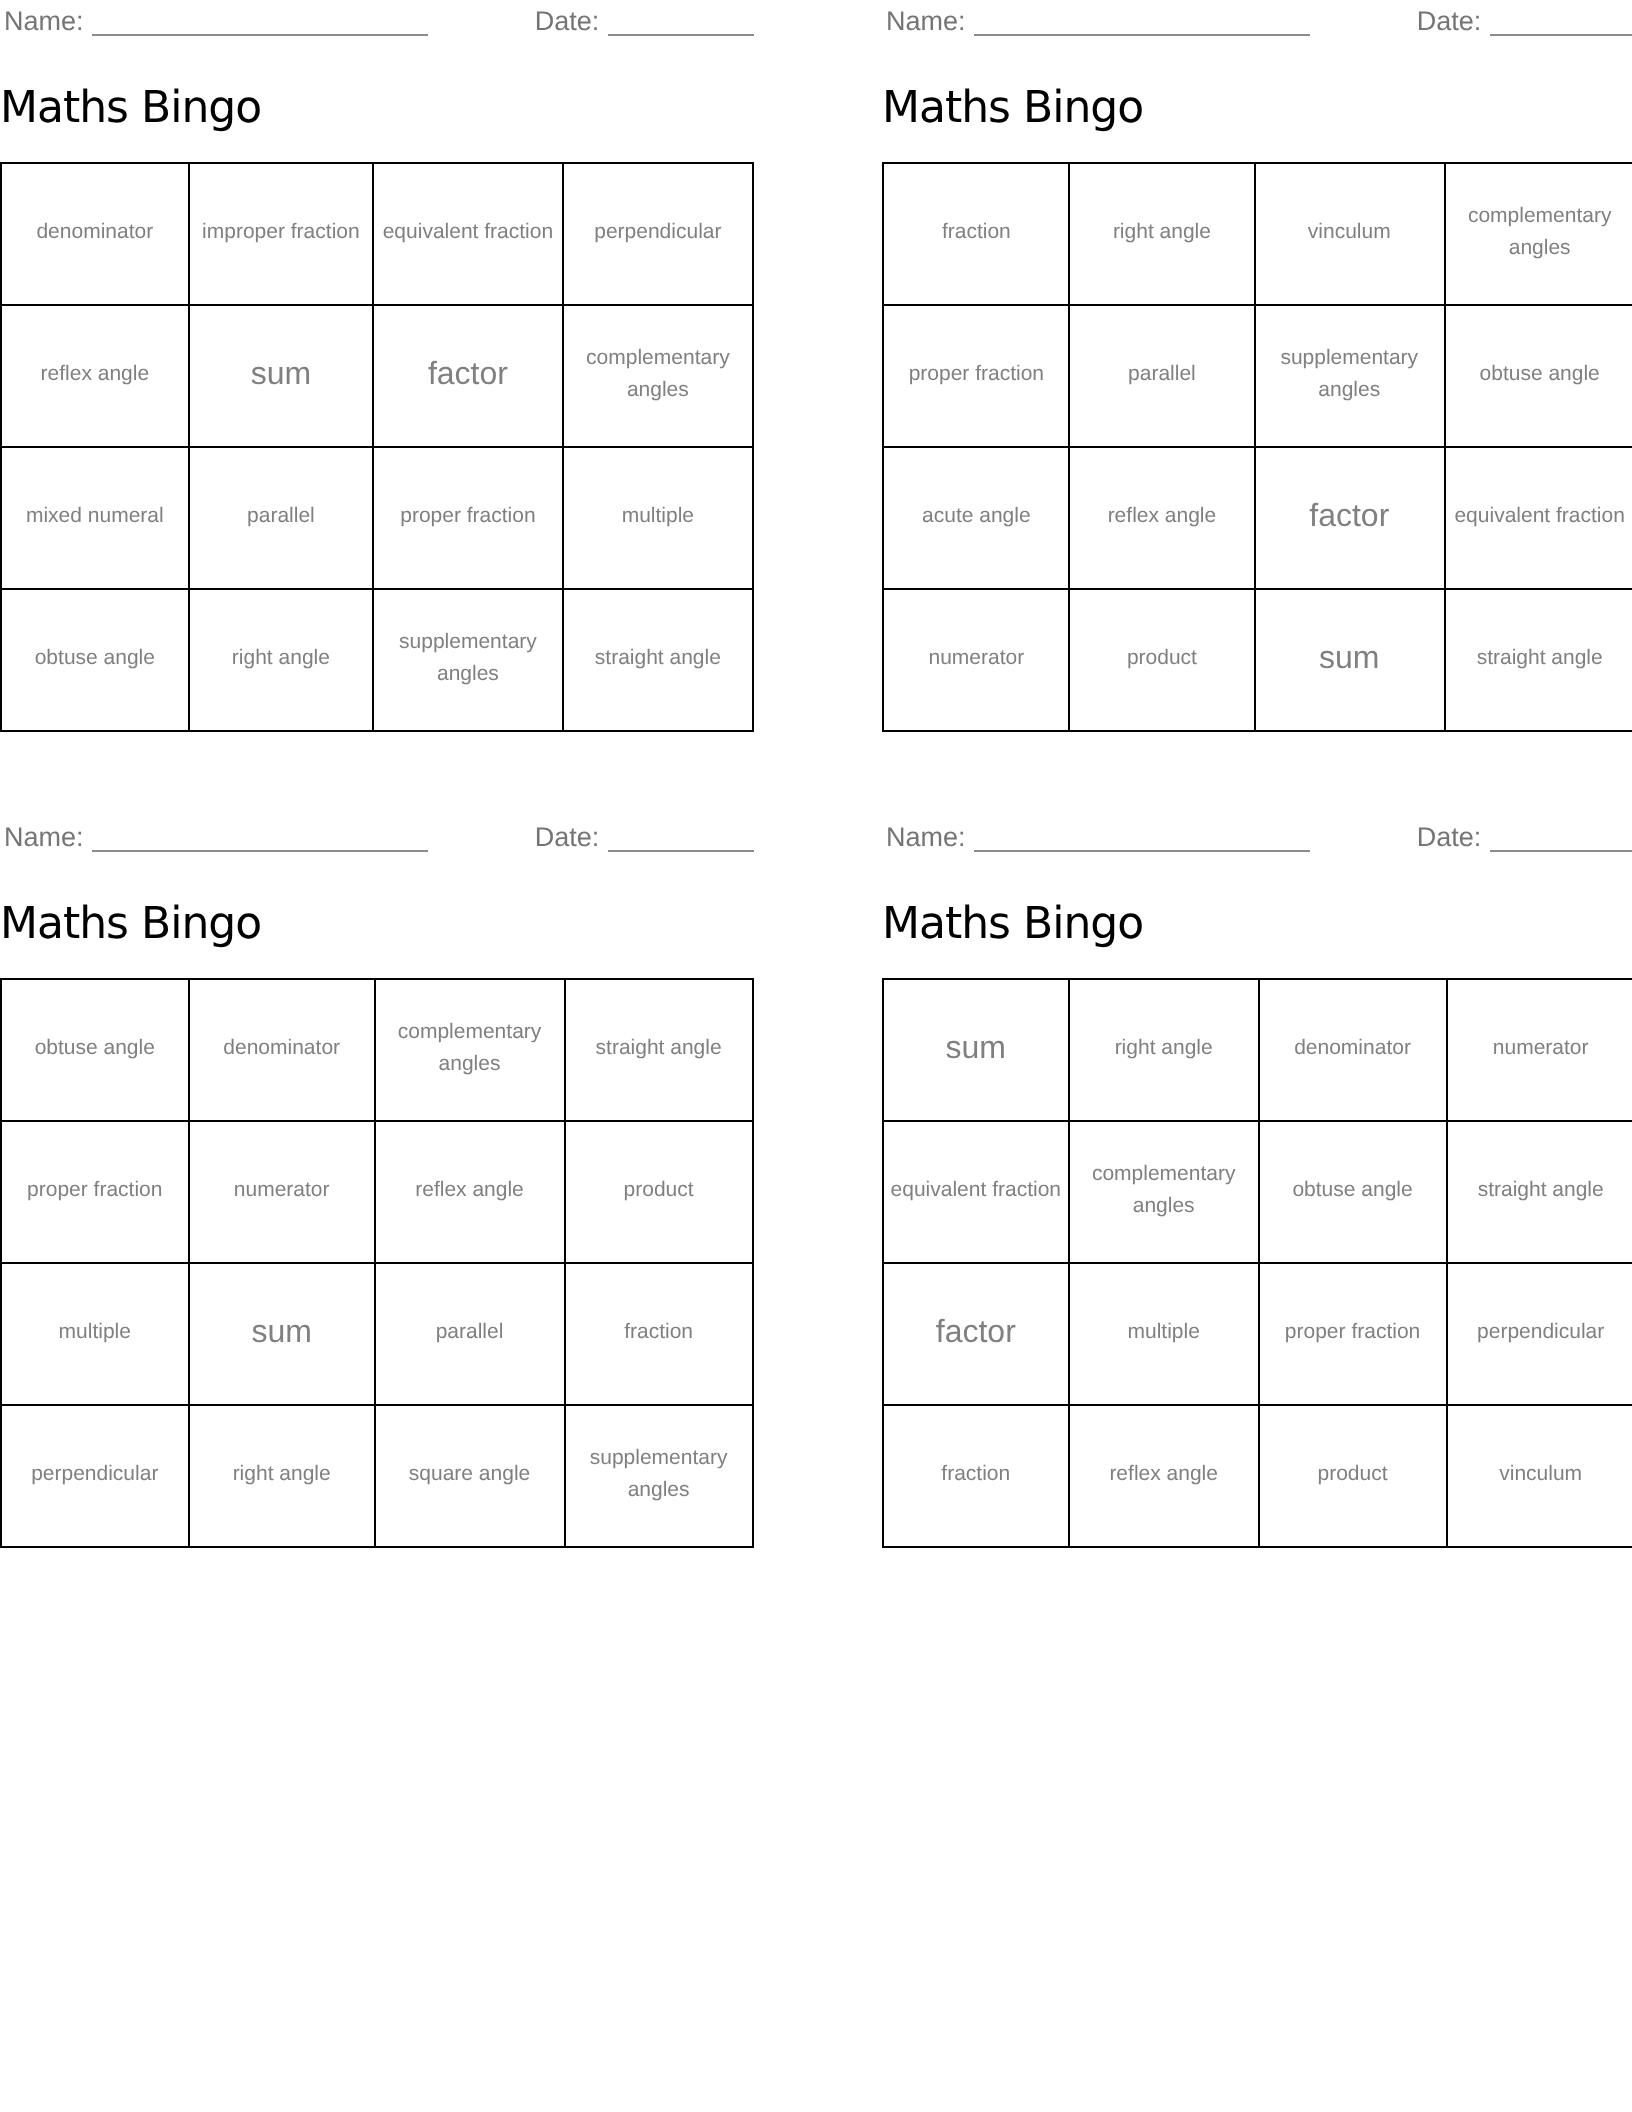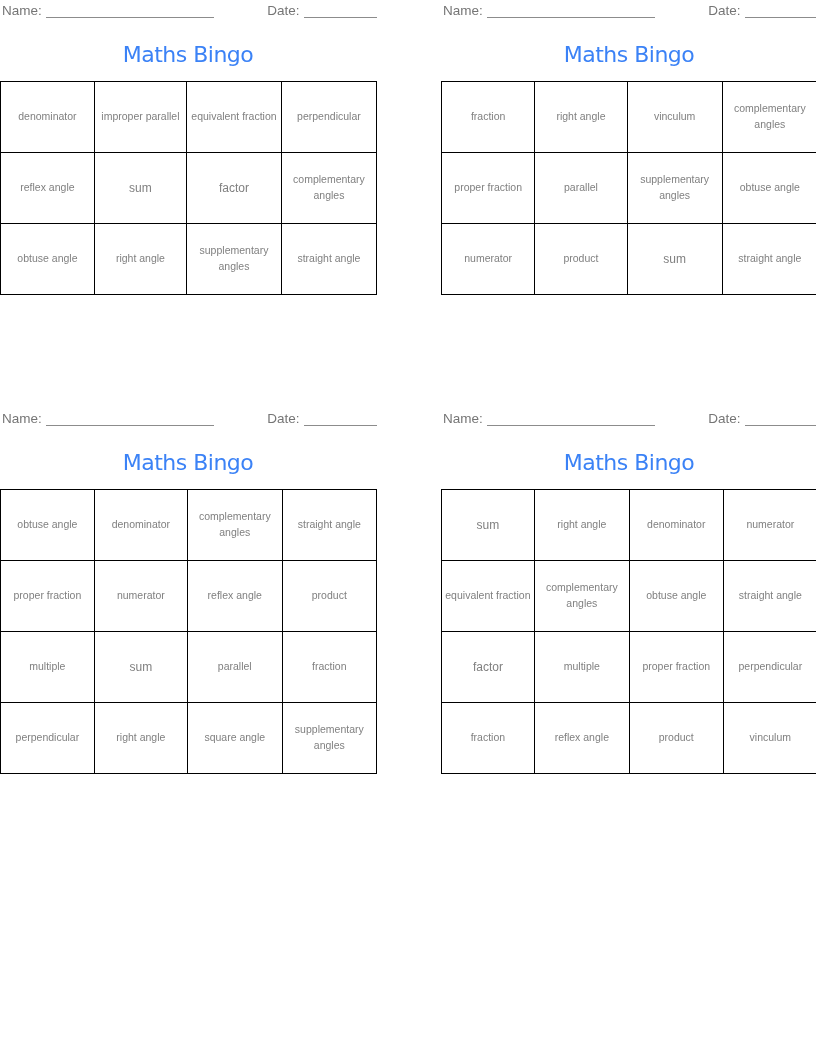--- a/index.html
+++ b/index.html
@@ -41,25 +41,24 @@
   }
   .name-blank { width: 170px; }
   .date-label { margin-left: 53px; }
   .date-blank { width: 74px; }
 
   .card-title {
     position: absolute;
     top: 41px;
     left: 0;
     width: 376px;
-    text-align: center;
     font-family: "DejaVu Sans", "Liberation Sans", sans-serif;
     font-size: 22px;
     letter-spacing: -0.5px;
-    color: #3b82f6;
+    color: #000000;
     line-height: 28px;
   }
 
   table.bingo-grid {
     position: absolute;
     top: 81px;
     left: 0;
     border-collapse: collapse;
     table-layout: fixed;
   }
@@ -69,51 +68,57 @@
     height: 70px;
     text-align: center;
     vertical-align: middle;
     font-size: 10.5px;
     line-height: 1.5;
     color: #808080;
     padding: 0 2px;
     overflow: hidden;
   }
   table.bingo-grid td.big {
-    font-size: 12px;
+    font-size: 16px;
     line-height: 1.2;
     border-radius: 27px;
   }
 </style>
 </head>
 <body>
 
 <div class="card pos-tl">
   <div class="card-header">
     <span class="hdr-label">Name:</span>
     <span class="blank name-blank"></span>
     <span class="hdr-label date-label">Date:</span>
     <span class="blank date-blank"></span>
   </div>
   <div class="card-title">Maths Bingo</div>
   <table class="bingo-grid">
       <tbody>
         <tr>
           <td>denominator</td>
-          <td>improper parallel</td>
+          <td>improper fraction</td>
           <td>equivalent fraction</td>
           <td>perpendicular</td>
         </tr>
         <tr>
           <td>reflex angle</td>
           <td class="big">sum</td>
           <td class="big">factor</td>
           <td>complementary angles</td>
         </tr>
         <tr>
+          <td>mixed numeral</td>
+          <td>parallel</td>
+          <td>proper fraction</td>
+          <td>multiple</td>
+        </tr>
+        <tr>
           <td>obtuse angle</td>
           <td>right angle</td>
           <td>supplementary angles</td>
           <td>straight angle</td>
         </tr>
       </tbody>
     </table>
 </div>
 
 <div class="card pos-tr">
@@ -132,20 +137,26 @@
           <td>vinculum</td>
           <td>complementary angles</td>
         </tr>
         <tr>
           <td>proper fraction</td>
           <td>parallel</td>
           <td>supplementary angles</td>
           <td>obtuse angle</td>
         </tr>
         <tr>
+          <td>acute angle</td>
+          <td>reflex angle</td>
+          <td class="big">factor</td>
+          <td>equivalent fraction</td>
+        </tr>
+        <tr>
           <td>numerator</td>
           <td>product</td>
           <td class="big">sum</td>
           <td>straight angle</td>
         </tr>
       </tbody>
     </table>
 </div>
 
 <div class="card pos-bl">

